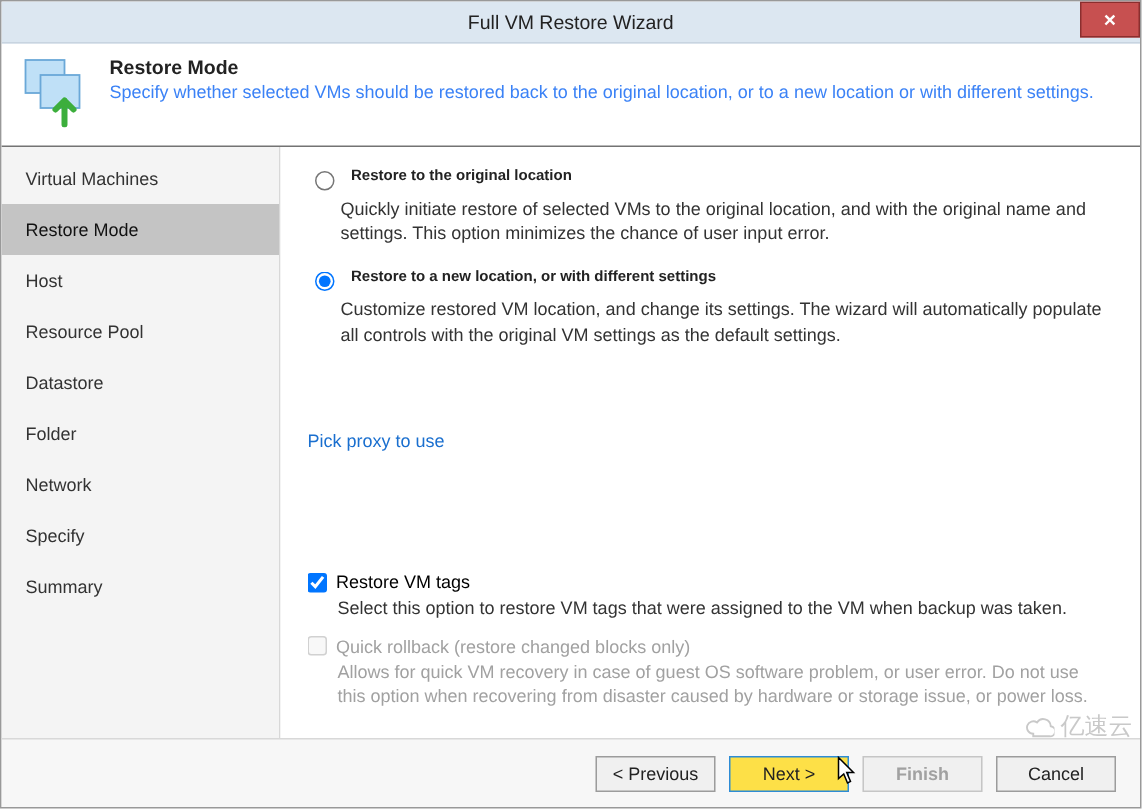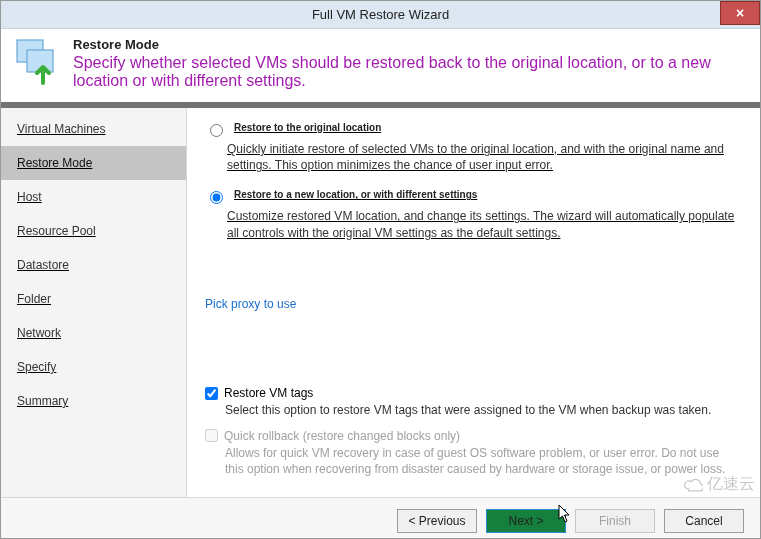--- a/index.html
+++ b/index.html
@@ -51,29 +51,28 @@
     position: relative;
     flex-shrink: 0;
   }
   .header-text { flex: 1; }
   .header-title {
     font-weight: bold;
     font-size: 13px;
     color: #222;
   }
   .header-desc {
-    font-size: 16px;
-    color: #a21caf;
+    font-size: 12px;
+    color: #3b82f6;
     margin-top: 2px;
   }
   .body {
     display: flex;
     height: 395px;
-    border-top: 6px solid #737373;
-    text-decoration: underline;
+    border-top: 1px solid #737373;
   }
   .sidebar {
     width: 186px;
     background: #f4f4f4;
     border-right: 1px solid #d8d8d8;
     padding-top: 4px;
   }
   .sidebar-item {
     padding: 10px 16px;
     color: #333;
@@ -142,27 +141,28 @@
   .btn {
     min-width: 80px;
     height: 24px;
     background: #f0f0f0;
     border: 1px solid #9c9c9c;
     color: #222;
     font-size: 12px;
     cursor: pointer;
   }
   .btn.default {
-    background: #15803d;
+    background: #fde047;
     border: 1px solid #2d8cd6;
   }
   .btn:disabled {
     color: #a1a1a1;
     border-color: #c6c6c6;
     cursor: default;
+    font-weight: bold;
   }
   .watermark {
     position: absolute;
     right: 6px;
     bottom: 44px;
     color: #c9c9c9;
     font-size: 16px;
     display:flex;
     align-items:center;
     gap:4px;

